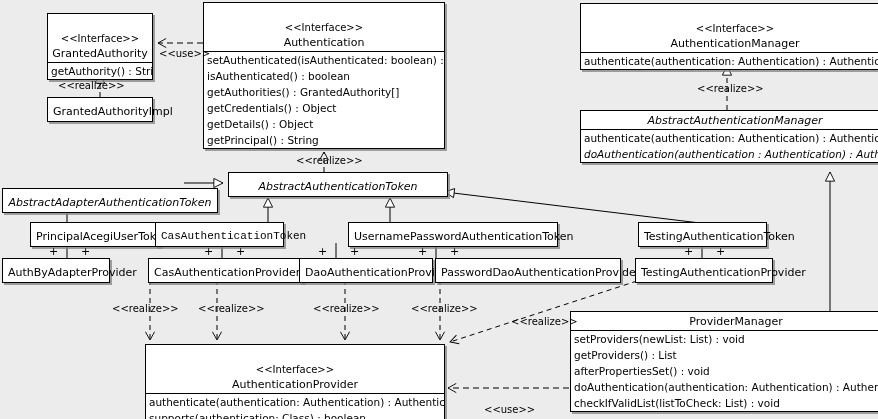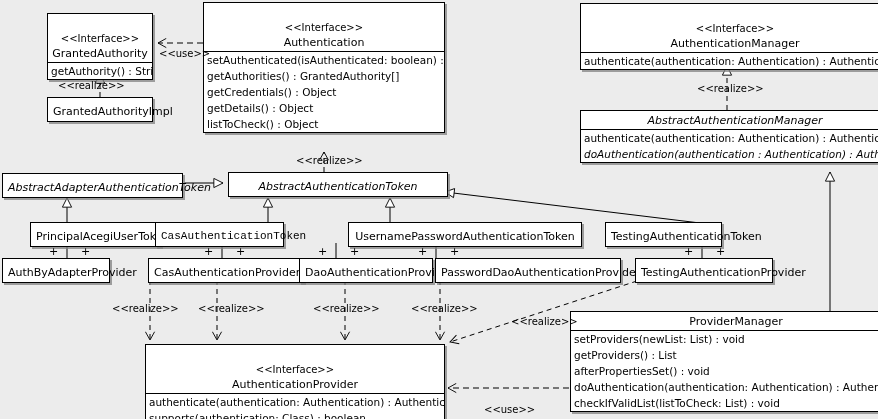--- a/index.html
+++ b/index.html
@@ -210,24 +210,25 @@
     </div>
   </div>
 
   <div class="uml-class" style="left:203px; top:2px; width:242px;">
     <div class="uml-header">
       <span class="uml-stereotype">&lt;&lt;Interface&gt;&gt;</span>
       <span class="uml-name">Authentication</span>
     </div>
     <div class="uml-compartment">
       <div class="uml-member">setAuthenticated(isAuthenticated: boolean) : void</div>
+      <div class="uml-member">isAuthenticated() : boolean</div>
       <div class="uml-member">getAuthorities() : GrantedAuthority[]</div>
       <div class="uml-member">getCredentials() : Object</div>
       <div class="uml-member">getDetails() : Object</div>
-      <div class="uml-member">listToCheck() : Object</div>
+      <div class="uml-member">getPrincipal() : String</div>
     </div>
   </div>
 
   <div class="uml-class" style="left:580px; top:3px; width:310px;">
     <div class="uml-header">
       <span class="uml-stereotype">&lt;&lt;Interface&gt;&gt;</span>
       <span class="uml-name">AuthenticationManager</span>
     </div>
     <div class="uml-compartment">
       <div class="uml-member">authenticate(authentication: Authentication) : Authentication</div>
@@ -237,21 +238,21 @@
   <div class="uml-class" style="left:580px; top:110px; width:310px;">
     <div class="uml-header">
       <span class="uml-name abstract">AbstractAuthenticationManager</span>
     </div>
     <div class="uml-compartment">
       <div class="uml-member">authenticate(authentication: Authentication) : Authentication</div>
       <div class="uml-member abstract">doAuthentication(authentication : Authentication) : Authentication</div>
     </div>
   </div>
 
-  <div class="uml-class simple" style="left:2px; top:173px; width:181px;">
+  <div class="uml-class simple" style="left:2px; top:188px; width:216px;">
     <div class="uml-header">
       <span class="uml-name abstract">AbstractAdapterAuthenticationToken</span>
     </div>
   </div>
 
   <div class="uml-class simple" style="left:222px; top:172px; width:220px;margin-left:6px;">
     <div class="uml-header">
       <span class="uml-name abstract">AbstractAuthenticationToken</span>
     </div>
   </div>
@@ -261,27 +262,27 @@
       <span class="uml-name">PrincipalAcegiUserToken</span>
     </div>
   </div>
 
   <div class="uml-class simple" style="left:155px; top:222px; width:129px;font-family:Liberation Mono, monospace;">
     <div class="uml-header">
       <span class="uml-name">CasAuthenticationToken</span>
     </div>
   </div>
 
-  <div class="uml-class simple" style="left:348px; top:222px; width:234px;">
+  <div class="uml-class simple" style="left:348px; top:222px; width:210px;">
     <div class="uml-header">
       <span class="uml-name">UsernamePasswordAuthenticationToken</span>
     </div>
   </div>
 
-  <div class="uml-class simple" style="left:605px; top:222px; width:117px;">
+  <div class="uml-class simple" style="left:638px; top:222px; width:129px;">
     <div class="uml-header">
       <span class="uml-name">TestingAuthenticationToken</span>
     </div>
   </div>
 
   <div class="uml-class simple" style="left:2px; top:258px; width:108px;">
     <div class="uml-header">
       <span class="uml-name">AuthByAdapterProvider</span>
     </div>
   </div>

